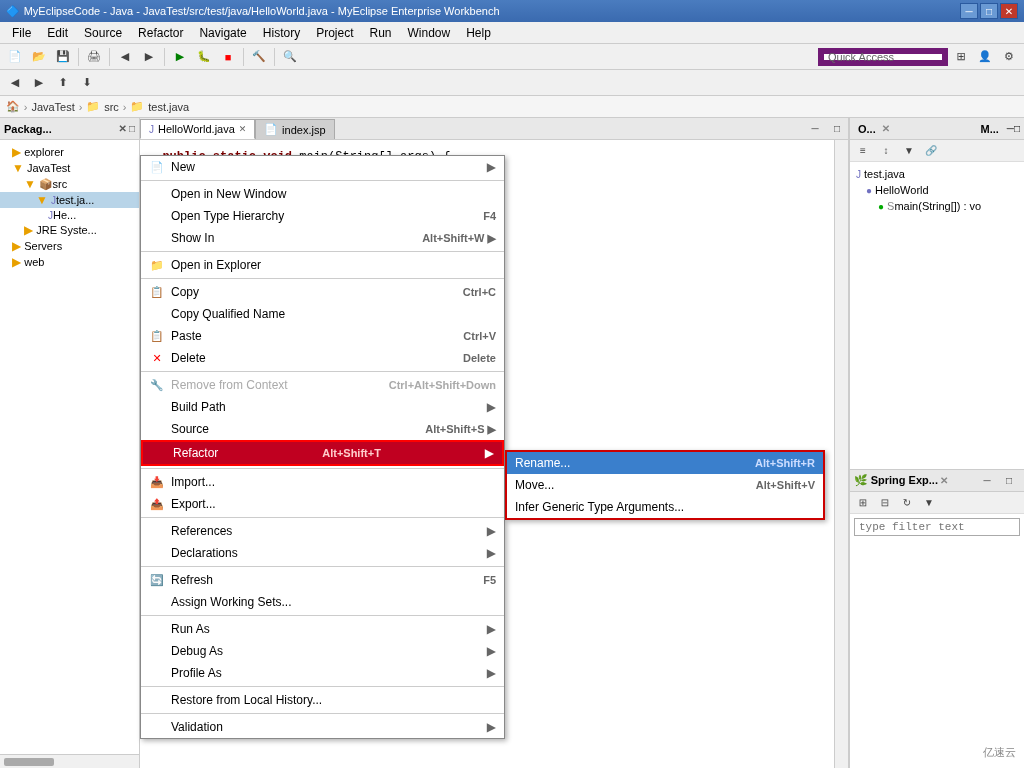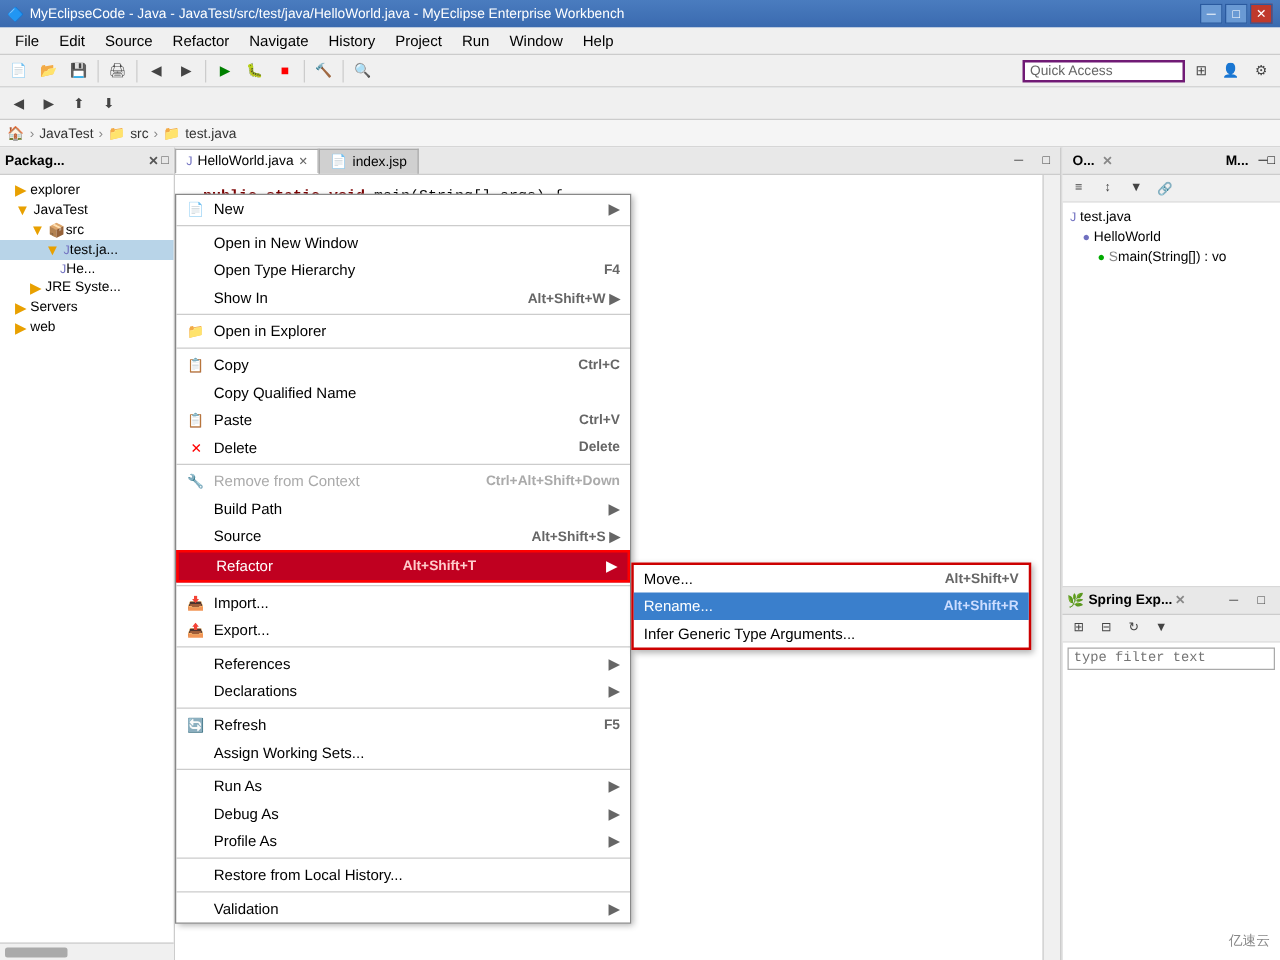--- a/index.html
+++ b/index.html
@@ -70,21 +70,21 @@
       background: transparent;
       display: flex; align-items: center; justify-content: center;
       cursor: pointer;
       font-size: 11px;
       color: #444;
     }
     .tb-sep { width: 1px; height: 18px; background: #ccc; margin: 0 2px; }
     .tb-spacer { flex: 1; }
     .quick-access-box {
       background: white;
-      border: 2px solid #701a75;
+      border: 6px solid #701a75;
       height: 18px;
       width: 130px;
       display: flex; align-items: center;
       padding: 0 4px;
       font-size: 11px;
       color: #666;
     }
 
     
     #breadcrumb {
@@ -691,27 +691,27 @@
   <div class="cm-item">
     <div class="cm-item-left">
       <div class="cm-item-icon"></div>
       <span>Validation</span>
     </div>
     <span class="cm-arrow">▶</span>
   </div>
 </div>
 
 <div id="refactor-submenu">
+  <div class="rsm-item highlighted">
+    <span>Rename...</span>
+    <span class="cm-shortcut">Alt+Shift+R</span>
+  </div>
   <div class="rsm-item">
     <span>Move...</span>
     <span class="cm-shortcut">Alt+Shift+V</span>
   </div>
-  <div class="rsm-item highlighted">
-    <span>Rename...</span>
-    <span class="cm-shortcut">Alt+Shift+R</span>
-  </div>
   <div class="rsm-item">
     <span>Infer Generic Type Arguments...</span>
     <span class="cm-shortcut"></span>
   </div>
 </div>
 
 <div id="watermark">亿速云</div>
 
 </body></html>

